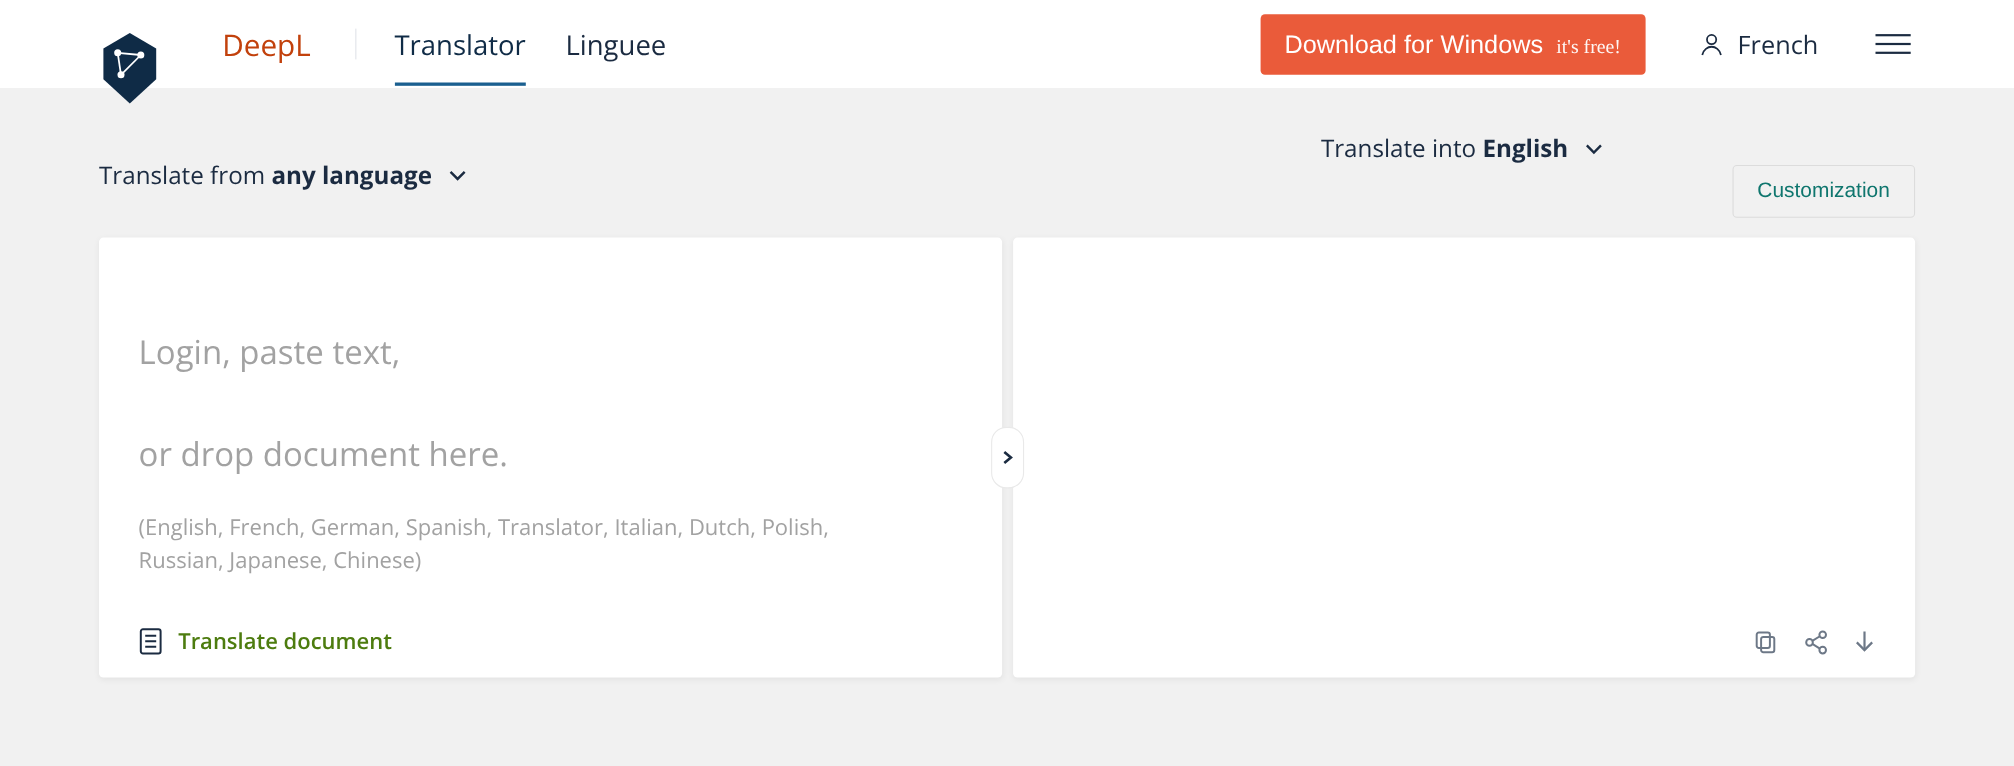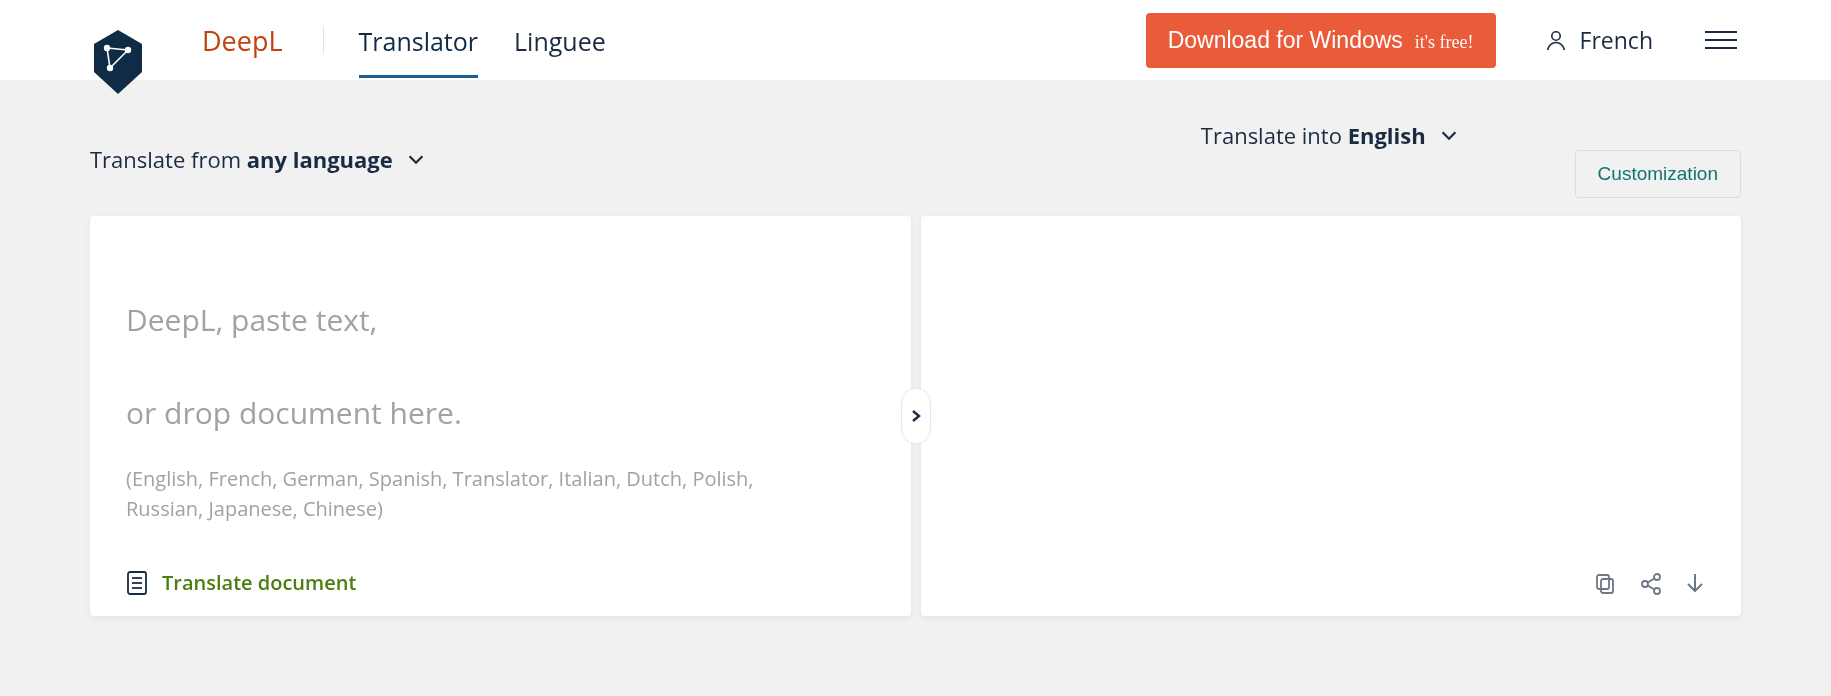--- a/index.html
+++ b/index.html
@@ -300,21 +300,21 @@
         </span>
       </div>
       <button class="customization-btn">Customization</button>
     </div>
   </div>
 
   <div class="panels">
 
     <div class="panel">
       <div class="source-text">
-        <span>DeepL, paste text,</span><br>
+        <span>Login, paste text,</span><br>
         <span>or drop document here.</span>
       </div>
       <div class="source-langs">(English, French, German, Spanish, Translator, Italian, Dutch, Polish, Russian, Japanese, Chinese)</div>
       <div class="panel-footer-left">
         <span>
           <svg width="22" height="26" viewBox="0 0 22 26" fill="none" stroke="#1b2b41" stroke-width="1.8">
             <rect x="2" y="2" width="18" height="22" rx="2"></rect>
             <line x1="6" y1="8" x2="16" y2="8"></line>
             <line x1="6" y1="13" x2="16" y2="13"></line>
             <line x1="6" y1="18" x2="16" y2="18"></line>

